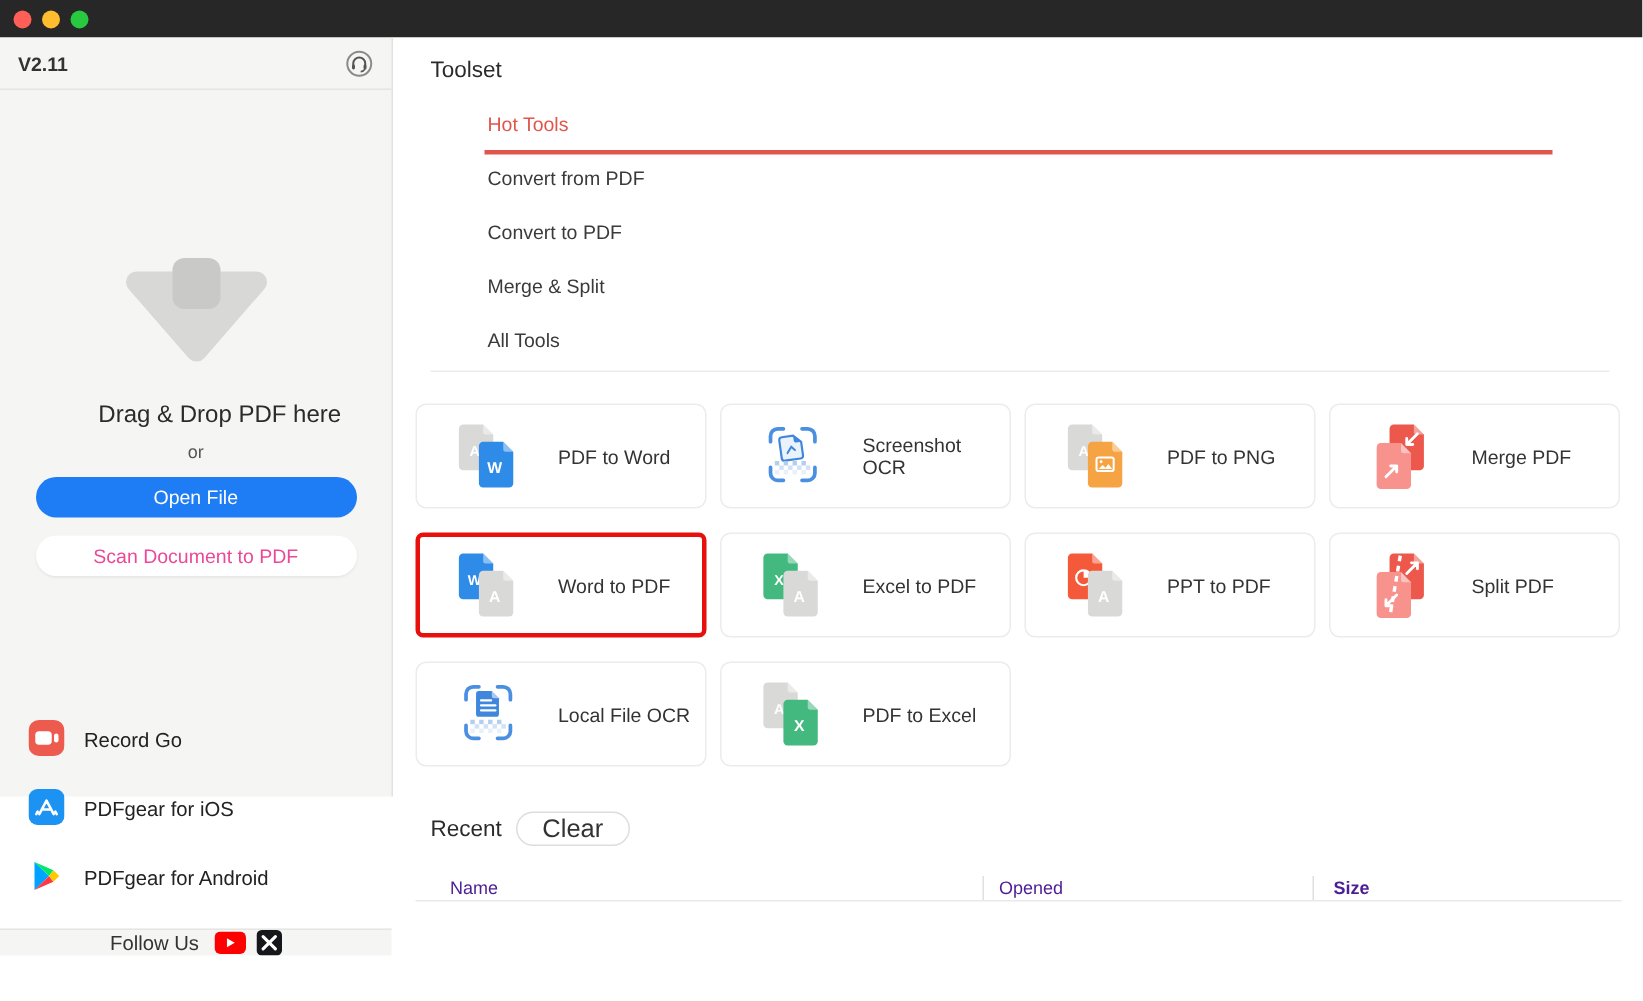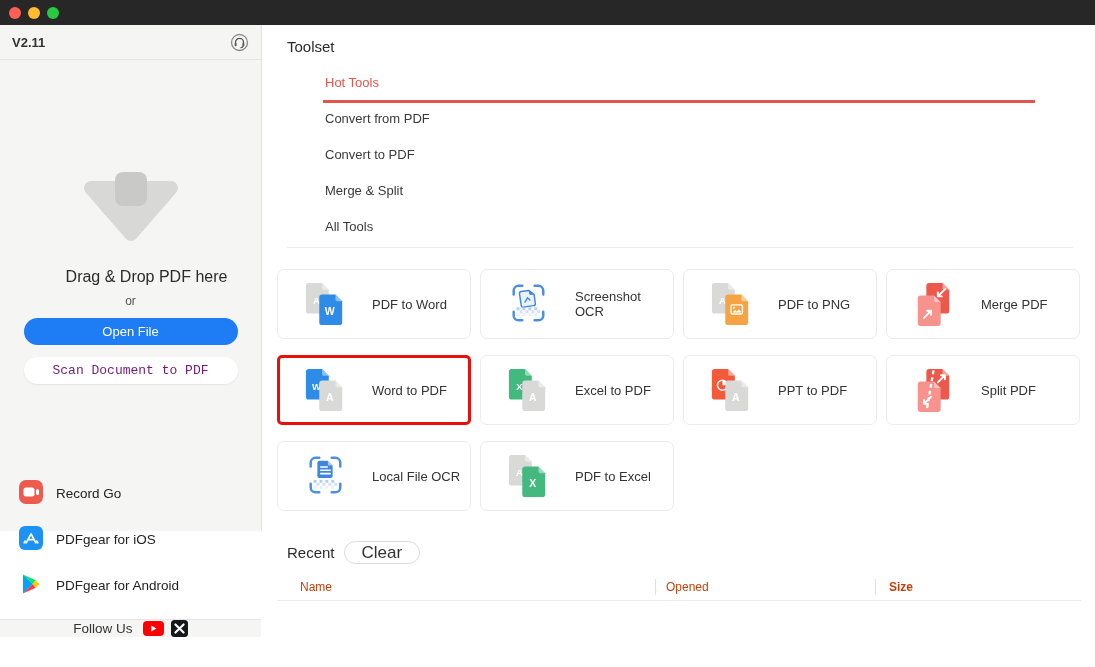--- a/index.html
+++ b/index.html
@@ -20,42 +20,42 @@
   
   .sidebar-header{height:35px; min-height:35px; border-bottom:1px solid #e4e4e2; display:flex; align-items:center; justify-content:space-between; padding:0 12px;}
   .version{font-weight:bold; font-size:13px; color:#333;}
   .support{cursor:pointer; display:flex; align-items:center;}
   .dropzone{text-align:center;}
   .arrow-wrap{margin-top:112px; display:flex; justify-content:center;}
   .dz-title{margin-top:26px; font-size:16px; color:#2b2b2b;padding-left:32px;}
   .dz-or{margin-top:8px; font-size:12px; color:#555;}
   .btn-open,.btn-scan{display:block; width:214px; height:27px; margin:0 auto; border:none; border-radius:14px; font-size:13px; font-family:inherit; cursor:pointer;}
   .btn-open{margin-top:10px; background:var(--blue); color:#fff;}
-  .btn-scan{margin-top:12px; background:#fff; color:#701a75; box-shadow:0 1px 2px rgba(0,0,0,.07);font-family:Liberation Mono, monospace;}
+  .btn-scan{margin-top:12px; background:#fff; color:#ec4899; box-shadow:0 1px 2px rgba(0,0,0,.07);}
   .side-links{margin-top:97px;}
   .side-link{display:flex; align-items:center; gap:13px; padding-left:19px; height:24px; margin-bottom:22px; cursor:pointer;}
   .side-link .lbl{font-size:13.5px; color:#222;}
   .sidebar-footer{margin-top:auto; height:36px; border-top:1px solid #e5e5e3; display:flex; align-items:center; justify-content:center; gap:10px; font-size:13.5px; color:#333; background:#f5f5f3;}
   .sidebar-footer .socials{display:flex; align-items:center; gap:7px;}
   .sidebar-footer svg{display:block;}
   
   .main-title{margin:13px 0 0 10px; font-size:15px; font-weight:500; color:#2b2b2b;}
   .tabs-wrap{margin:12px 8px 0 10px; border-bottom:1px solid #ececec;}
   .tabs{display:flex; justify-content:space-between; padding:0 38px 0 36px;flex-direction:column;}
   .tab{padding:8px 2px 10px; border-bottom:3px solid transparent; color:#3a3a3a; font-size:13px; cursor:pointer; white-space:nowrap;}
   .tab.active{color:var(--accent-red); border-bottom-color:var(--accent-red);}
   .cards{margin-top:21px; display:grid; grid-template-columns:repeat(4,194px); gap:16px 9px;}
   .card{height:70px; background:#fff; border:1px solid #ececec; border-radius:7px; display:flex; align-items:center; padding-left:26px; gap:26px; cursor:pointer;}
   .card.hl{border:3px solid var(--hl-red); padding-left:24px; border-radius:5px;}
   .card .label{font-size:13px; color:#333;}
   .card .icon{width:42px; height:46px; flex:0 0 42px; display:flex; align-items:center;}
   .recent-head{margin:30px 0 0 10px; display:flex; align-items:center; gap:9px;}
   .recent-title{font-size:15px; font-weight:500; color:#2b2b2b;}
   .btn-clear{background:#fff; border:1px solid #ddd; border-radius:12px; height:23px; padding:0 17px; font-size:17px; color:#333; font-family:inherit; cursor:pointer;}
-  .table-head{margin-top:10px; height:27px; display:flex; align-items:center; border-bottom:1px solid #e9e9e9; color:#c2410c; font-size:12px;}
+  .table-head{margin-top:10px; height:27px; display:flex; align-items:flex-end; border-bottom:1px solid #e9e9e9; color:#4c1d95; font-size:12px;}
   .table-head .col{height:16px; line-height:16px;}
   .table-head .c0{width:378px; padding-left:23px;}
   .table-head .c1{width:220px; padding-left:10px; border-left:1px solid #e0e0e0;}
   .table-head .c2{flex:1; padding-left:13px; border-left:1px solid #e0e0e0;font-weight:bold;}
   .table-body{height:180px;}
 </style>
 </head>
 <body>
 
 <div class="titlebar">

